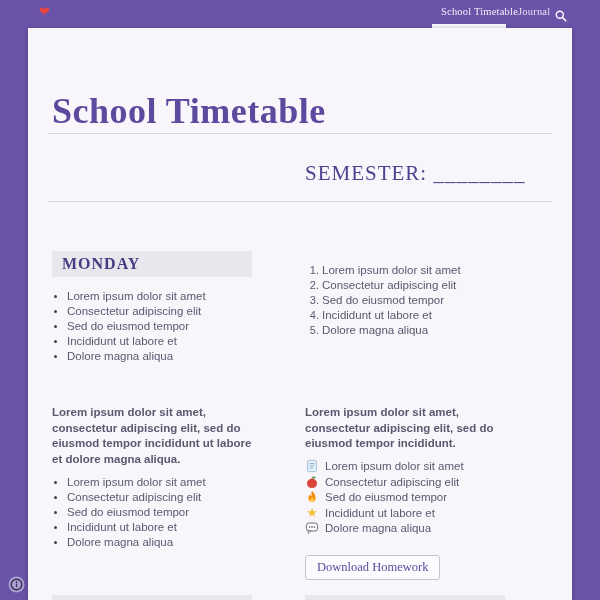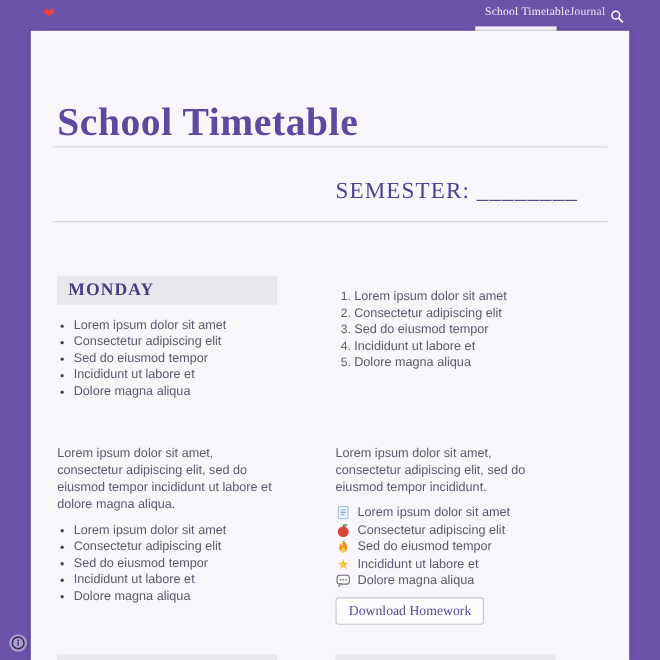--- a/index.html
+++ b/index.html
@@ -34,30 +34,30 @@
     display:grid;grid-template-columns:200px 200px;column-gap:53px;row-gap:30px;}
   .day-bar{height:26px;background:#E9E6EE;display:flex;align-items:center;padding-left:10px;box-sizing:border-box;}
   .day-title{font-family:"Liberation Serif","DejaVu Serif",serif;font-weight:700;font-size:16px;
     color:#463C82;letter-spacing:1px;}
   .day-list{margin:12px 0 0;padding-left:15px;}
   ul.day-list{list-style:disc;}
   ol.day-list{list-style:decimal;padding-left:17px;}
   .day-list li{font-size:11.5px;line-height:15px;color:#5C5870;}
   ul.day-list li::marker{color:#444056;font-size:10px;}
   ol.day-list li::marker{color:#5C5870;font-size:11px;}
-  .day-para{margin:11px 0 0;font-size:11.5px;line-height:15.5px;color:#5C5870;}
+  .day-para{margin:11px 0 0;font-size:11.5px;line-height:15.5px;color:#5C5870;font-weight:bold;}
   .day-para + .day-list{margin-top:8px;}
   
   .emoji-list{margin-top:7px;}
   .emoji-row{display:flex;align-items:center;gap:6px;height:15.5px;}
   .eicon{width:14px;height:14px;display:inline-flex;align-items:center;justify-content:center;flex:none;}
   .eicon svg{display:block;}
   .star-glyph{color:#F2C23E;font-size:13px;line-height:13px;}
   .emoji-row .etext{font-size:11.5px;color:#5C5870;}
-  .dl-btn{margin-top:7px;display:inline-block;background:#FCFBFD;border:1px solid #C7C5CC;
+  .dl-btn{margin-top:19px;display:inline-block;background:#FCFBFD;border:1px solid #C7C5CC;
     border-radius:3px;padding:4px 11px;font-family:"Liberation Serif","DejaVu Serif",serif;
     font-size:12.5px;color:#5B4A9E;cursor:pointer;}
   
   .partial-bar{position:absolute;top:567px;height:26px;background:#E9E6EE;width:200px;}
   .partial-left{left:24px;}
   .partial-right{left:277px;}
   
   .info-btn{position:absolute;left:8px;top:576px;width:17px;height:17px;cursor:pointer;}
 </style>
 </head>

